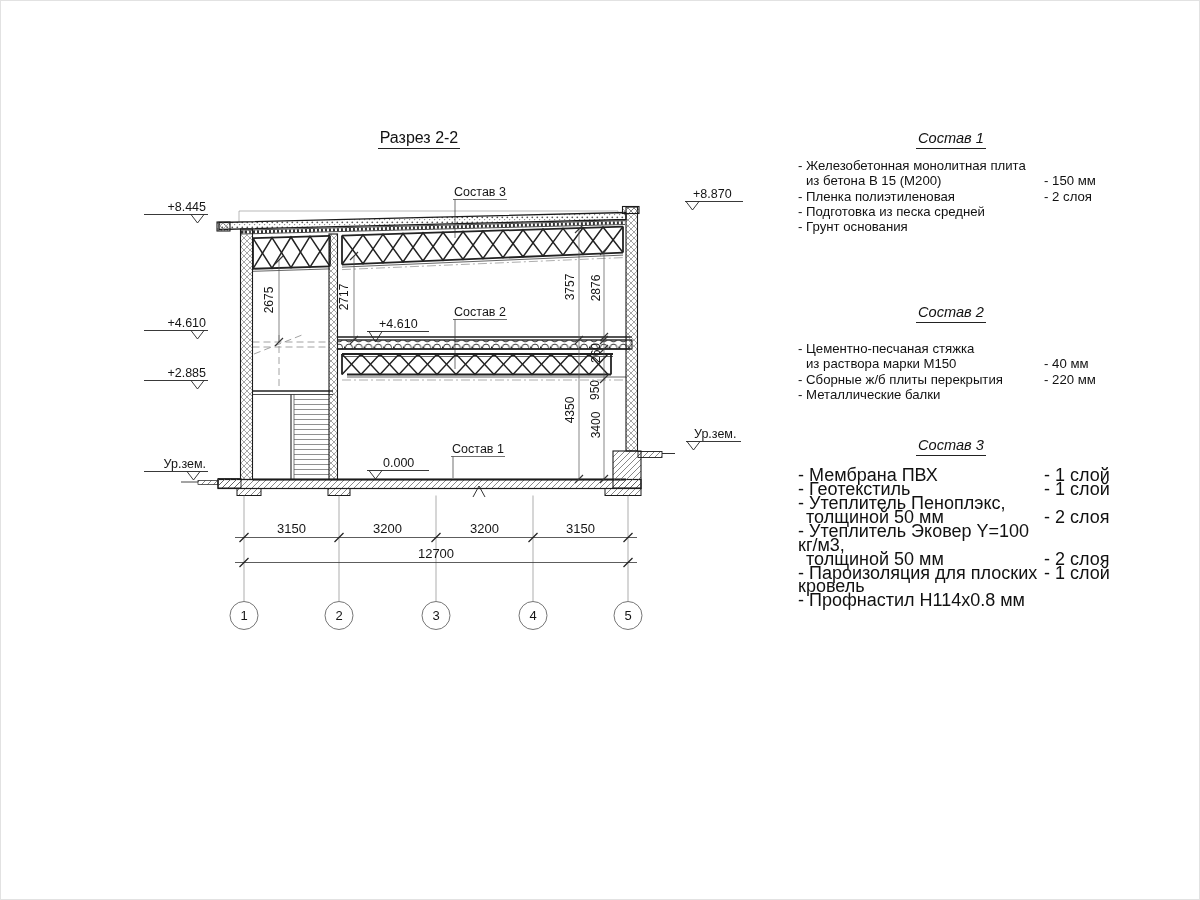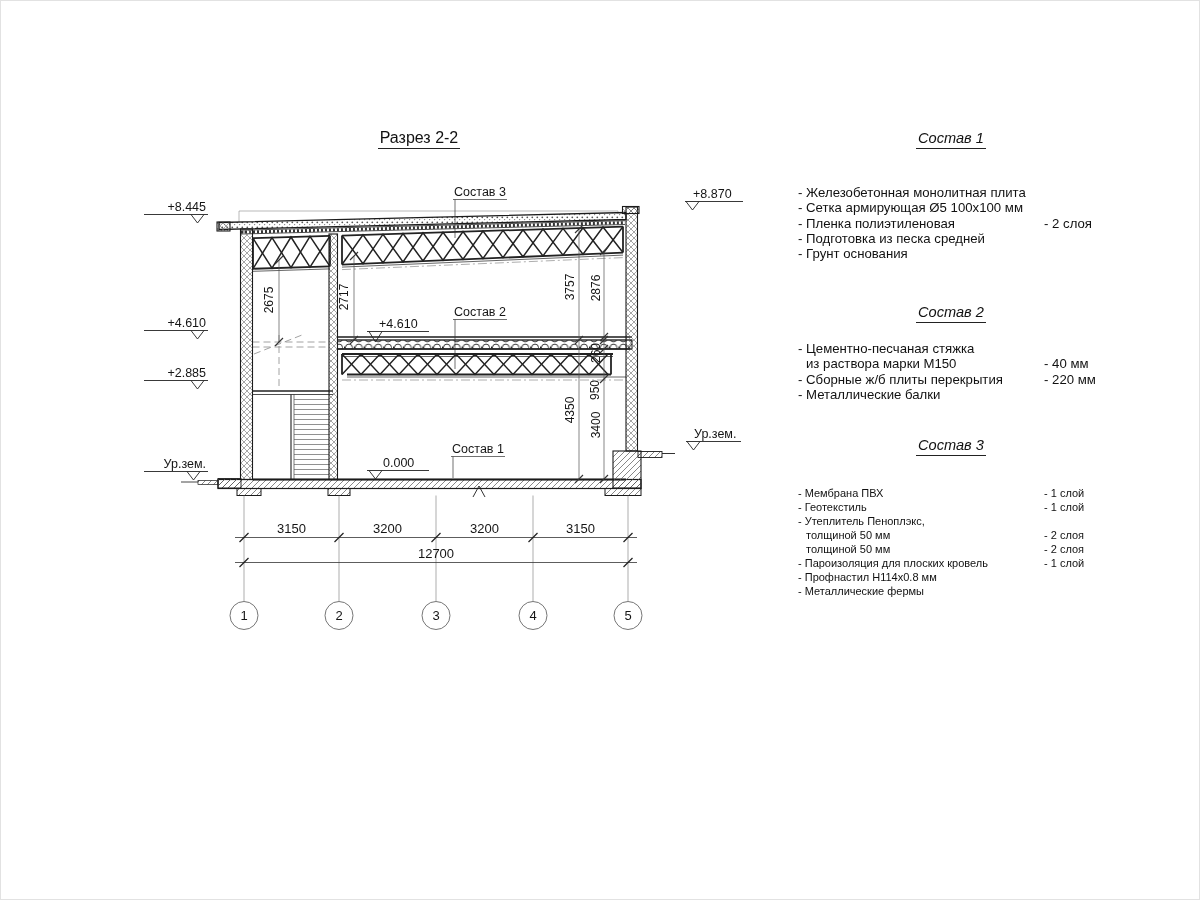--- a/index.html
+++ b/index.html
@@ -5,22 +5,22 @@
   html,body{margin:0;padding:0;background:#fff;}
   #page{position:relative;width:1198px;height:898px;background:#ffffff;border:1px solid #e2e2e2;
         font-family:"Liberation Sans", sans-serif;color:#111;overflow:hidden;}
   #cad{position:absolute;left:0;top:0;}
   .title{position:absolute;left:352px;top:128px;width:132px;text-align:center;
          font-size:16px;}
   .title span{border-bottom:1.3px solid #222;padding:0 2px 2px 2px;}
   .spec{position:absolute;left:797px;width:364px;font-size:13.2px;line-height:15.2px;}
   .spec h3{margin:0;width:306px;text-align:center;font-size:14.6px;font-style:italic;font-weight:normal;}
   .spec h3 span{border-bottom:1.2px solid #222;padding:0 2px 2px 2px;}
-  .rows{margin-top:39px;}
-  .rows.tight{margin-top:34px;line-height:13.9px;font-size:11px;}
+  .rows{margin-top:12px;}
+  .rows.tight{margin-top:16px;line-height:13.9px;font-size:18px;}
   .row{display:flex;}
   .row .t{flex:1;}
   .row .t.ind{padding-left:8px;}
   .row .v{width:118px;}
   svg text{font-family:"Liberation Sans", sans-serif;fill:#151515;}
 </style>
 </head>
 <body>
 
 <div id="page">
@@ -270,22 +270,22 @@
 <div class="title"><span>Разрез 2-2</span></div>
 
 <div class="spec" style="top:130px">
   <h3><span>Состав 1</span></h3>
   <div class="rows">
     <div class="row">
           <span class="t">- Железобетонная  монолитная плита</span>
           <span class="v"></span>
         </div>
     <div class="row">
-          <span class="t">- Сетка армирующая Ø5 100х100 мм</span>
-          <span class="v"></span>
+          <span class="t ind">из бетона В 15 (М200)</span>
+          <span class="v">- 150 мм</span>
         </div>
     <div class="row">
           <span class="t">- Пленка полиэтиленовая</span>
           <span class="v">-  2 слоя</span>
         </div>
     <div class="row">
           <span class="t">- Подготовка из песка средней</span>
           <span class="v"></span>
         </div>
     <div class="row">
@@ -330,31 +330,31 @@
         </div>
     <div class="row">
           <span class="t">- Утеплитель Пеноплэкс,</span>
           <span class="v"></span>
         </div>
     <div class="row">
           <span class="t ind">толщиной 50 мм</span>
           <span class="v">- 2 слоя</span>
         </div>
     <div class="row">
+          <span class="t">- Утеплитель Эковер Y=100 кг/м3,</span>
+          <span class="v"></span>
+        </div>
+    <div class="row">
           <span class="t ind">толщиной 50 мм</span>
           <span class="v">- 2 слоя</span>
         </div>
     <div class="row">
           <span class="t">- Пароизоляция для плоских кровель</span>
           <span class="v">- 1 слой</span>
         </div>
     <div class="row">
           <span class="t">- Профнастил Н114х0.8 мм</span>
           <span class="v"></span>
         </div>
-    <div class="row">
-          <span class="t">- Металлические фермы</span>
-          <span class="v"></span>
-        </div>
   </div>
 </div>
 
 </div>
 
 </body></html>

